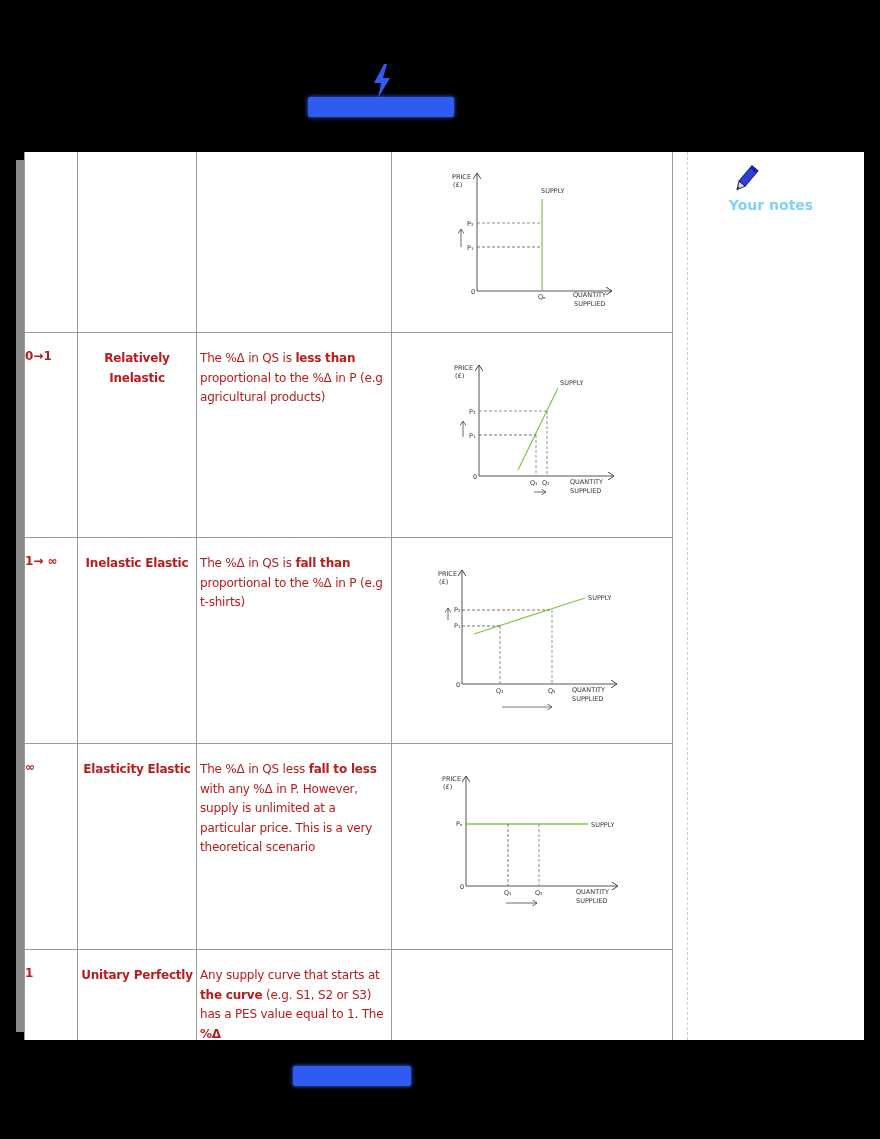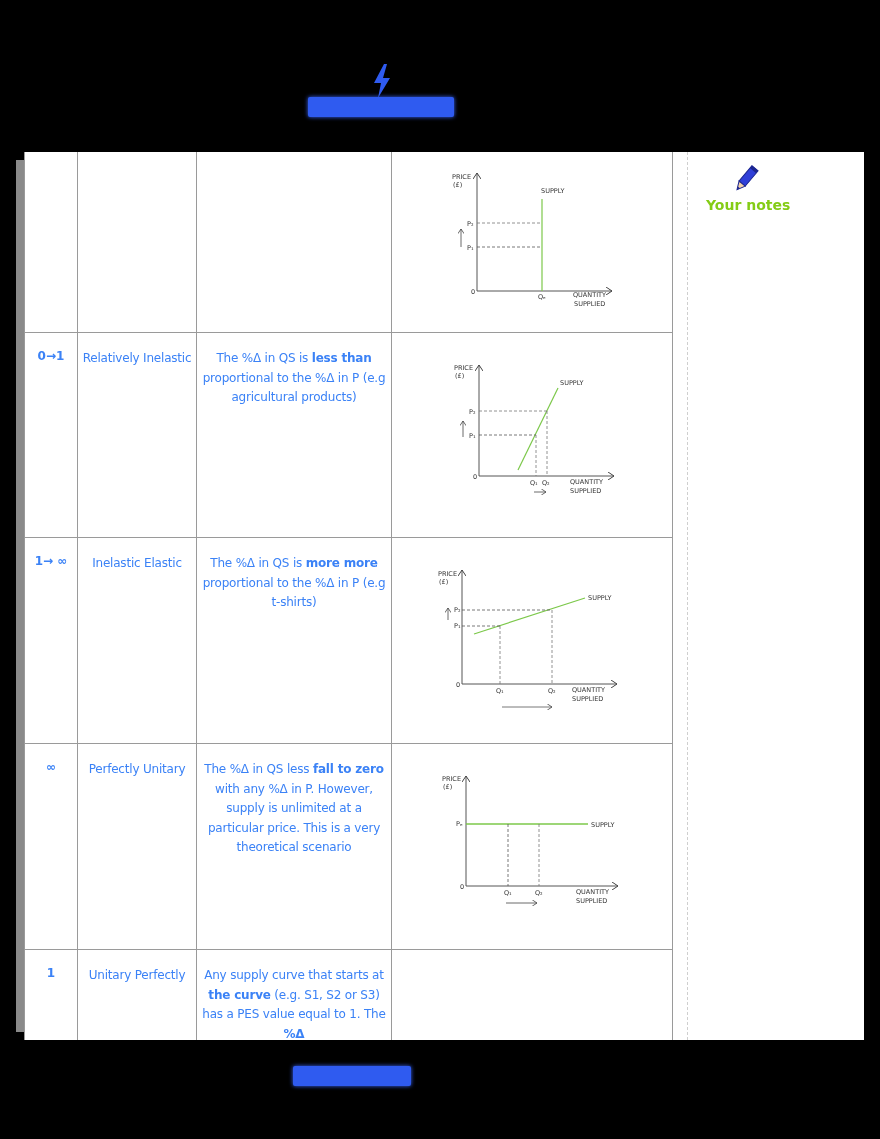--- a/index.html
+++ b/index.html
@@ -6,30 +6,30 @@
   body {
     width:880px; height:1139px; background:#000000; position:relative; overflow:hidden;
     font-family:"DejaVu Sans","Liberation Sans",sans-serif;
   }
   .hdr-icon { position:absolute; left:370px; top:64px; width:24px; height:34px; }
   .hdr-bar { position:absolute; left:308px; top:97px; width:146px; height:20px; background:#2f5bf0; border-radius:2px; box-shadow:0 0 4px #3a66ff; }
   .ftr-bar { position:absolute; left:293px; top:1066px; width:118px; height:20px; background:#2f5bf0; border-radius:2px; box-shadow:0 0 4px #3a66ff; }
   .page { position:absolute; left:24px; top:152px; width:840px; height:888px; background:#ffffff; overflow:hidden; }
   .leftstrip { position:absolute; left:16px; top:160px; width:8px; height:872px; background:#8a8a8a; }
   table.pes { position:absolute; left:0; top:-2px; border-collapse:collapse; table-layout:fixed; width:649px; }
-  table.pes td { border:1.5px solid #9a9a9a; vertical-align:top; padding:0; font-size:12px; color:#3b82f6; }
-  td.c1 { width:52px; text-align:center; font-weight:bold; padding-top:16px !important; }
-  td.c2 { width:118px; text-align:center; font-weight:normal; }
-  td.c3 { width:194px; text-align:center; }
+  table.pes td { border:1.5px solid #9a9a9a; vertical-align:top; padding:0; font-size:12px; color:#b91c1c; }
+  td.c1 { width:52px; text-align:left; font-weight:bold; padding-top:16px !important; }
+  td.c2 { width:118px; text-align:center; font-weight:bold; }
+  td.c3 { width:194px; }
   td.c4 { width:280px; }
   .cellpad { padding:16px 3px 0 3px; line-height:19.5px; letter-spacing:-0.2px; }
   .notes { position:absolute; left:663px; top:0; width:177px; height:888px; }
   .divider { position:absolute; left:0; top:0; width:0; height:888px; border-left:1.5px dashed #cfcfcf; }
   .pencil { position:absolute; left:732px; top:164px; }
-  .notes-label { position:absolute; left:706px; top:197px; width:130px; font-size:14px; font-weight:bold; color:#84cc16; }
+  .notes-label { position:absolute; left:706px; top:197px; width:130px; text-align:center; font-size:14px; font-weight:bold; color:#7dd3fc; }
   svg text { font-family:"DejaVu Sans","Liberation Sans",sans-serif; }
 </style>
 </head>
 <body>
 
 <svg class="hdr-icon" viewBox="0 0 24 34">
   <path d="M14 0 L4 19 L11 19 L8 34 L20 14 L13 14 L17 0 Z" fill="#2f5bf0"></path>
 </svg>
 <div class="hdr-bar"></div>
 
@@ -103,21 +103,21 @@
         </svg>
       </td>
     </tr>
 
     <tr style="height:206px">
       <td class="c1">1→ ∞</td>
       <td class="c2">
             <div class="cellpad">Inelastic Elastic</div>
           </td>
       <td class="c3">
-        <div class="cellpad"><span>The %Δ in QS is </span><b>more more</b><span> proportional to the %Δ in P (e.g t-shirts)</span></div>
+        <div class="cellpad"><span>The %Δ in QS is </span><b>fall than</b><span> proportional to the %Δ in P (e.g t-shirts)</span></div>
       </td>
       <td class="c4">
         <svg width="280" height="200">
           <line x1="70" y1="146" x2="70" y2="32" stroke="#555" stroke-width="1" marker-end="url(#ah)"></line>
           <line x1="70" y1="146" x2="225" y2="146" stroke="#555" stroke-width="1" marker-end="url(#ah)"></line>
           <text x="46" y="38" font-size="6.5" fill="#333">PRICE</text>
           <text x="47" y="46" font-size="6.5" fill="#333">(£)</text>
           <text x="180" y="154" font-size="6.5" fill="#333">QUANTITY</text>
           <text x="180" y="163" font-size="6.5" fill="#333">SUPPLIED</text>
           <text x="64" y="149" font-size="6.5" fill="#333">0</text>
@@ -133,24 +133,24 @@
           <text x="104" y="155" font-size="6.5" fill="#333">Q₁</text>
           <text x="156" y="155" font-size="6.5" fill="#333">Q₂</text>
           <line x1="110" y1="169" x2="160" y2="169" stroke="#555" stroke-width="0.8" marker-end="url(#ah)"></line>
         </svg>
       </td>
     </tr>
 
     <tr style="height:206px">
       <td class="c1">∞</td>
       <td class="c2">
-            <div class="cellpad">Perfectly Unitary</div>
+            <div class="cellpad">Elasticity Elastic</div>
           </td>
       <td class="c3">
-        <div class="cellpad"><span>The %Δ in QS less </span><b>fall to zero</b><span> with any %Δ in P. However, supply is unlimited at a particular price. This is a very theoretical scenario</span></div>
+        <div class="cellpad"><span>The %Δ in QS less </span><b>fall to less</b><span> with any %Δ in P. However, supply is unlimited at a particular price. This is a very theoretical scenario</span></div>
       </td>
       <td class="c4">
         <svg width="280" height="200">
           <line x1="74" y1="142" x2="74" y2="32" stroke="#555" stroke-width="1" marker-end="url(#ah)"></line>
           <line x1="74" y1="142" x2="226" y2="142" stroke="#555" stroke-width="1" marker-end="url(#ah)"></line>
           <text x="50" y="37" font-size="6.5" fill="#333">PRICE</text>
           <text x="51" y="45" font-size="6.5" fill="#333">(£)</text>
           <text x="184" y="150" font-size="6.5" fill="#333">QUANTITY</text>
           <text x="184" y="159" font-size="6.5" fill="#333">SUPPLIED</text>
           <text x="68" y="145" font-size="6.5" fill="#333">0</text>

